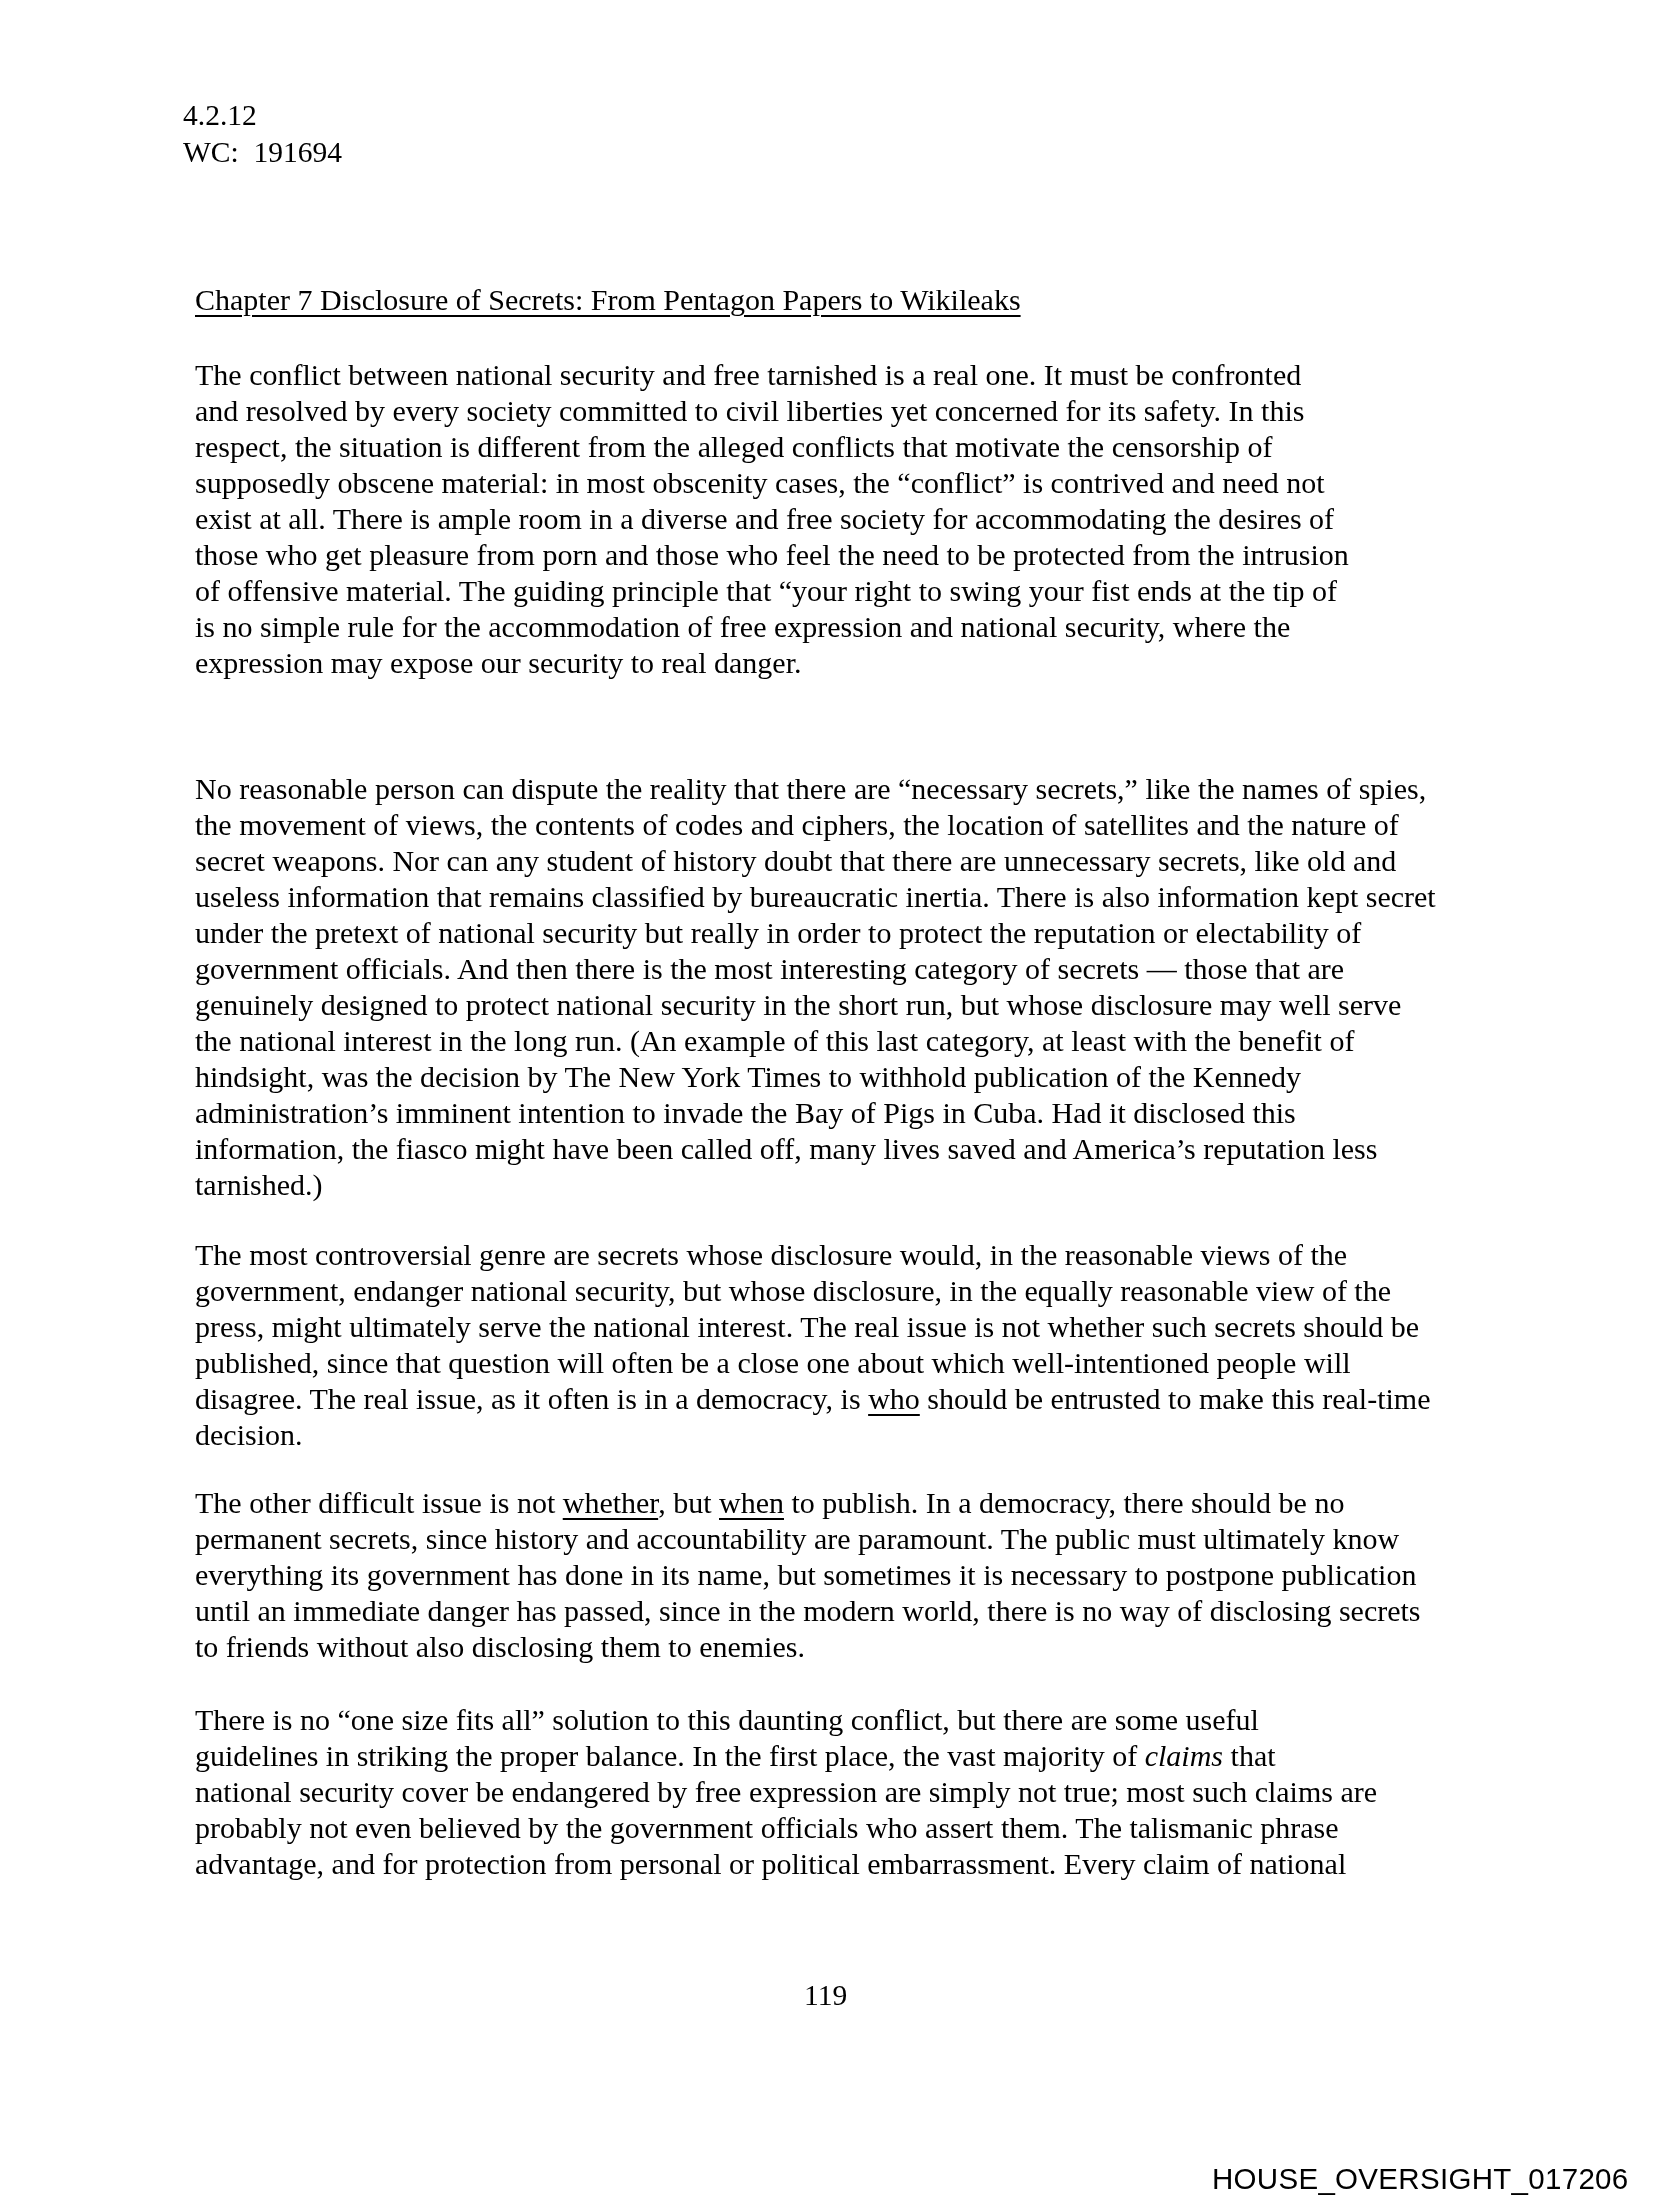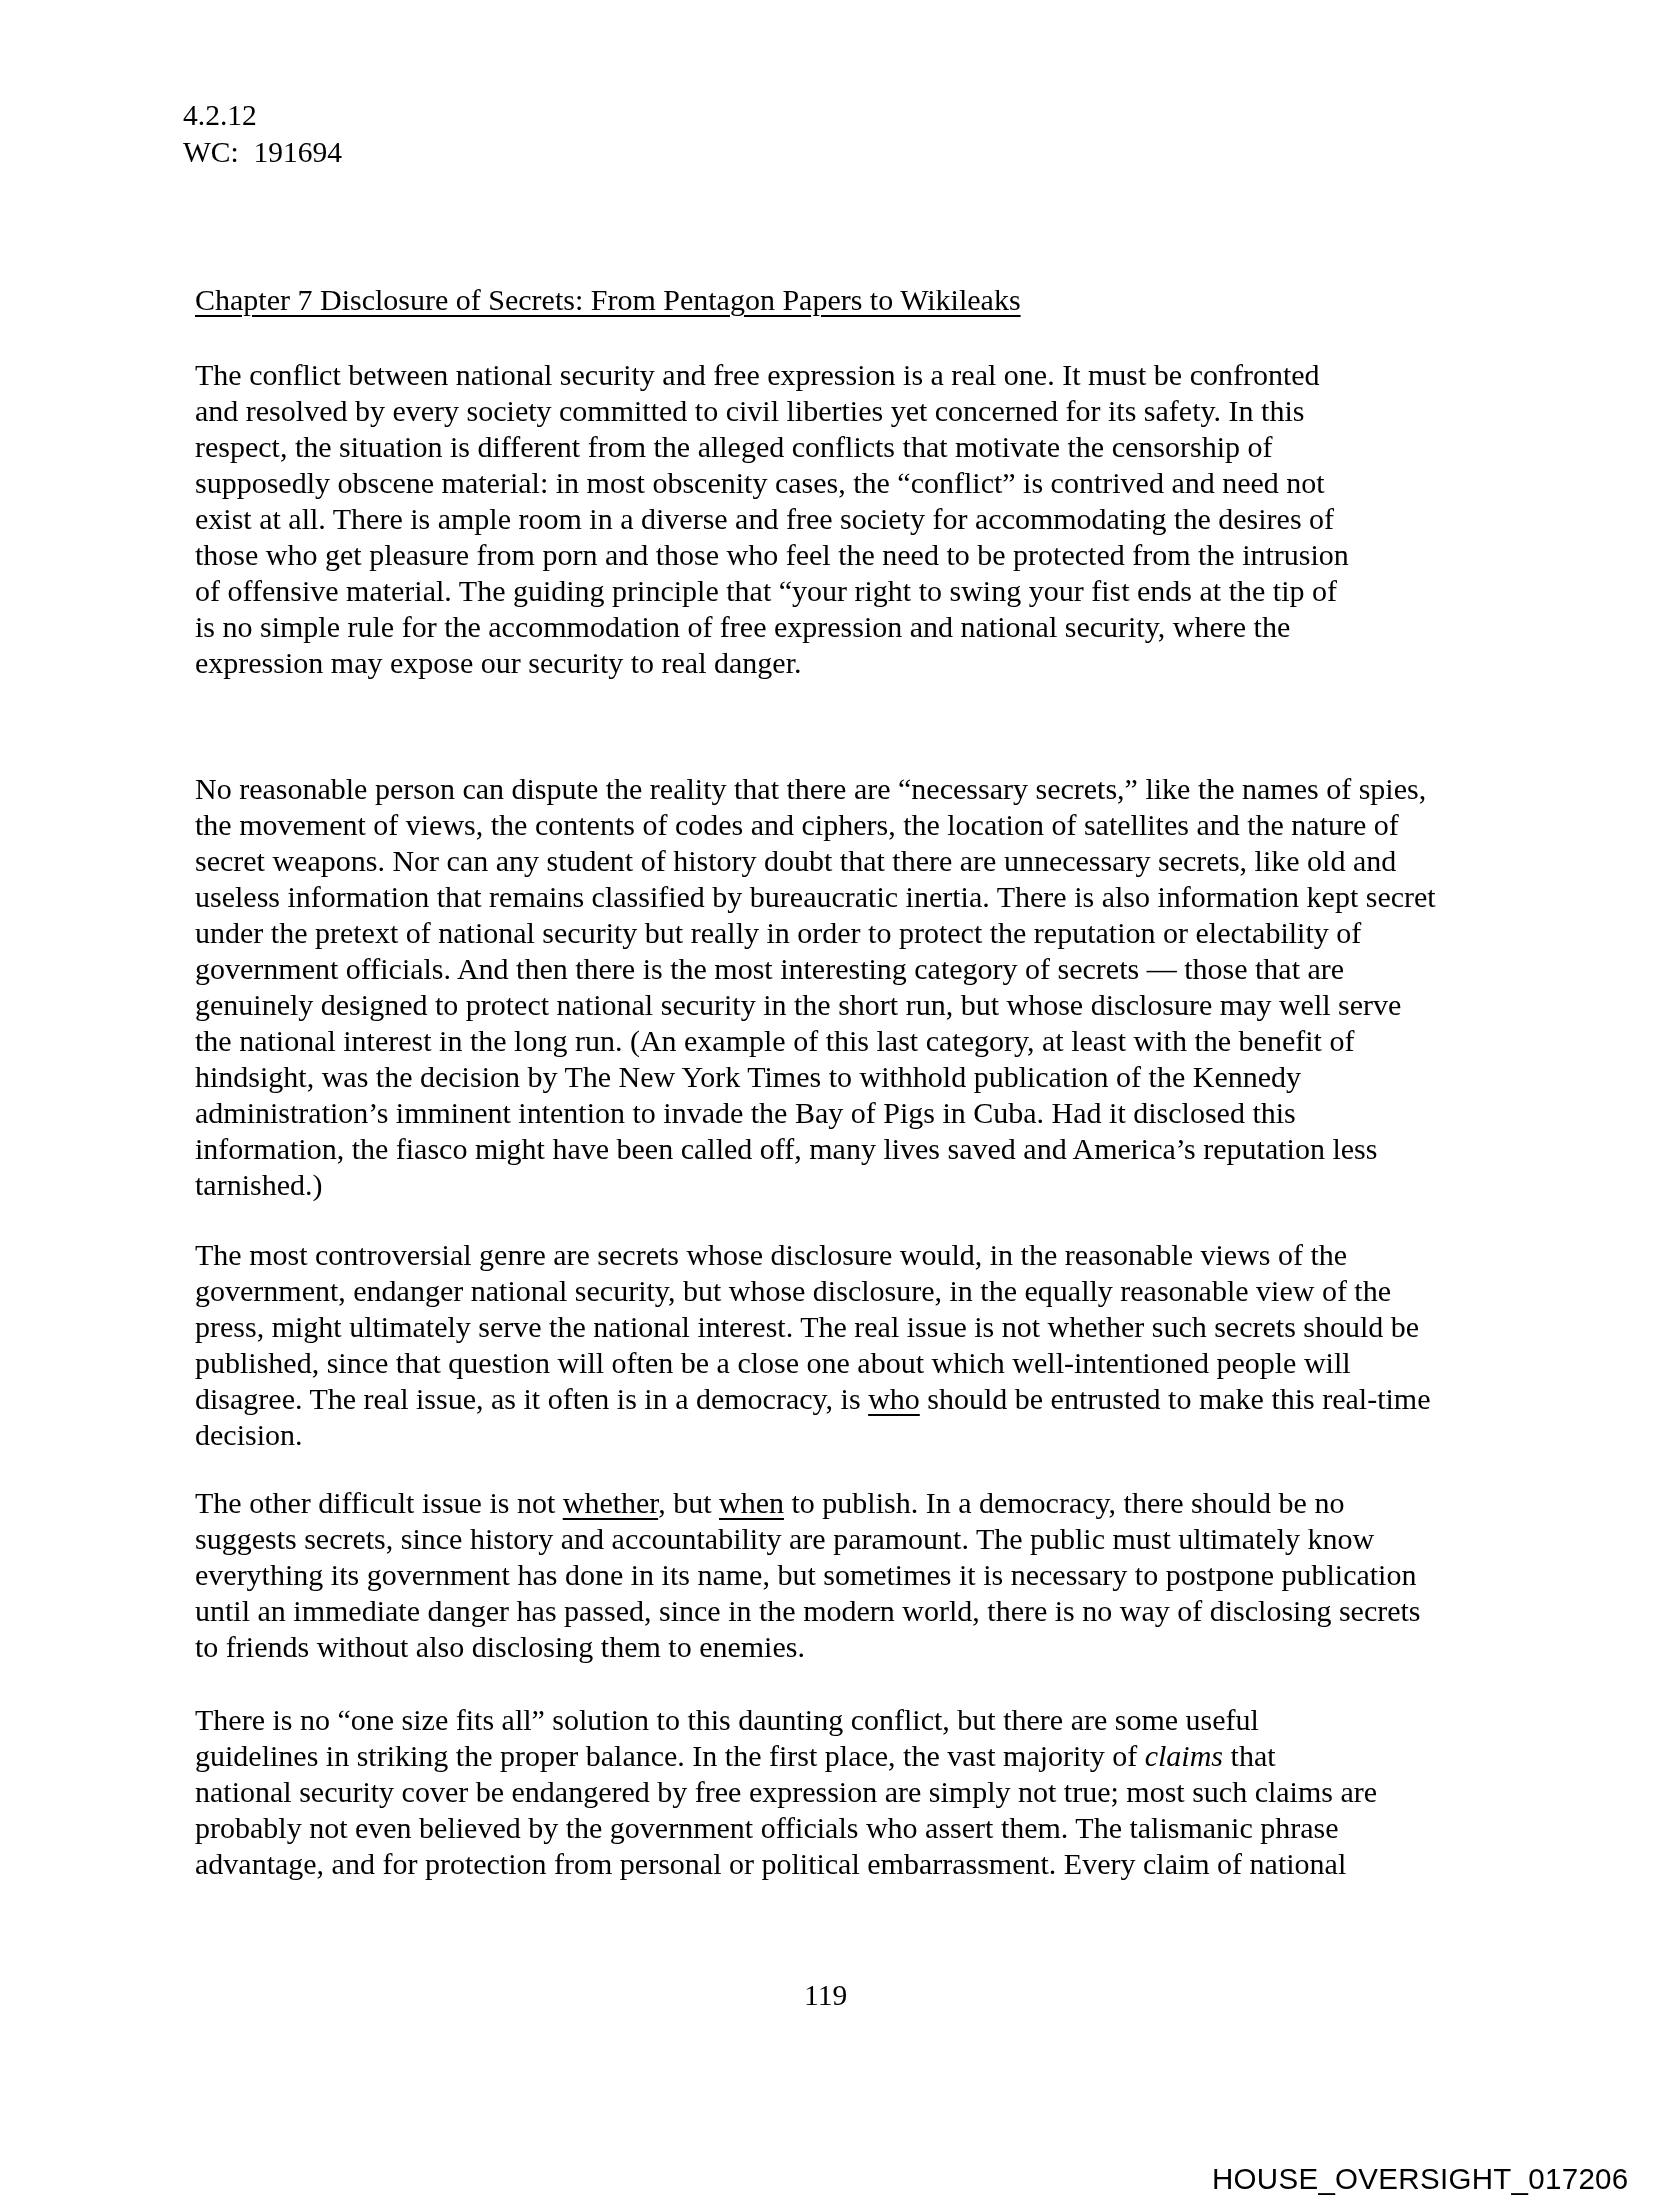--- a/index.html
+++ b/index.html
@@ -17,21 +17,21 @@
 <body>
 
 <div class="header serif">
   <div>4.2.12</div>
   <div><span>WC:</span>&nbsp; <span>191694</span></div>
 </div>
 
 <div class="title serif">Chapter 7  Disclosure of Secrets:  From Pentagon Papers to Wikileaks</div>
 
 <div class="para serif" style="top:357px;">
-  <span class="line">The conflict between national security and free expression is a real one.  It must be confronted</span>
+  <span class="line">The conflict between national security and free tarnished is a real one.  It must be confronted</span>
   <span class="line">and resolved by every society committed to civil liberties yet concerned for its safety.  In this</span>
   <span class="line">respect, the situation is different from the alleged conflicts that motivate the censorship of</span>
   <span class="line">supposedly obscene material:  in most obscenity cases, the “conflict” is contrived and need not</span>
   <span class="line">exist at all.  There is ample room in a diverse and free society for accommodating the desires of</span>
   <span class="line">those who get pleasure from porn and those who feel the need to be protected from the intrusion</span>
   <span class="line">of offensive material.  The guiding principle that “your right to swing your fist ends at the tip of</span>
   <span class="line">is no simple rule for the accommodation of free expression and national security, where the</span>
   <span class="line">expression may expose our security to real danger.</span>
 </div>
 
@@ -54,21 +54,21 @@
   <span class="line">The most controversial genre are secrets whose disclosure would, in the reasonable views of the</span>
   <span class="line">government, endanger national security, but whose disclosure, in the equally reasonable view of the</span>
   <span class="line">press, might ultimately serve the national interest. The real issue is not whether such secrets should be</span>
   <span class="line">published, since that question will often be a close one about which well-intentioned people will</span>
   <span class="line"><span>disagree. The real issue, as it often is in a democracy, is </span><u>who</u><span> should be entrusted to make this real-time</span></span>
   <span class="line">decision.</span>
 </div>
 
 <div class="para serif" style="top:1485px;">
   <span class="line"><span>The other difficult issue is not </span><u>whether</u><span>, but </span><u>when</u><span> to publish. In a democracy, there should be no</span></span>
-  <span class="line">suggests secrets, since history and accountability are paramount. The public must ultimately know</span>
+  <span class="line">permanent secrets, since history and accountability are paramount. The public must ultimately know</span>
   <span class="line">everything its government has done in its name, but sometimes it is necessary to postpone publication</span>
   <span class="line">until an immediate danger has passed, since in the modern world, there is no way of disclosing secrets</span>
   <span class="line">to friends without also disclosing them to enemies.</span>
 </div>
 
 <div class="para serif" style="top:1702px;">
   <span class="line">There is no “one size fits all” solution to this daunting conflict, but there are some useful</span>
   <span class="line"><span>guidelines in striking the proper balance.  In the first place, the vast majority of </span><i>claims</i><span> that</span></span>
   <span class="line">national security cover be endangered by free expression are simply not true; most such claims are</span>
   <span class="line">probably not even believed by the government officials who assert them.  The talismanic phrase</span>

